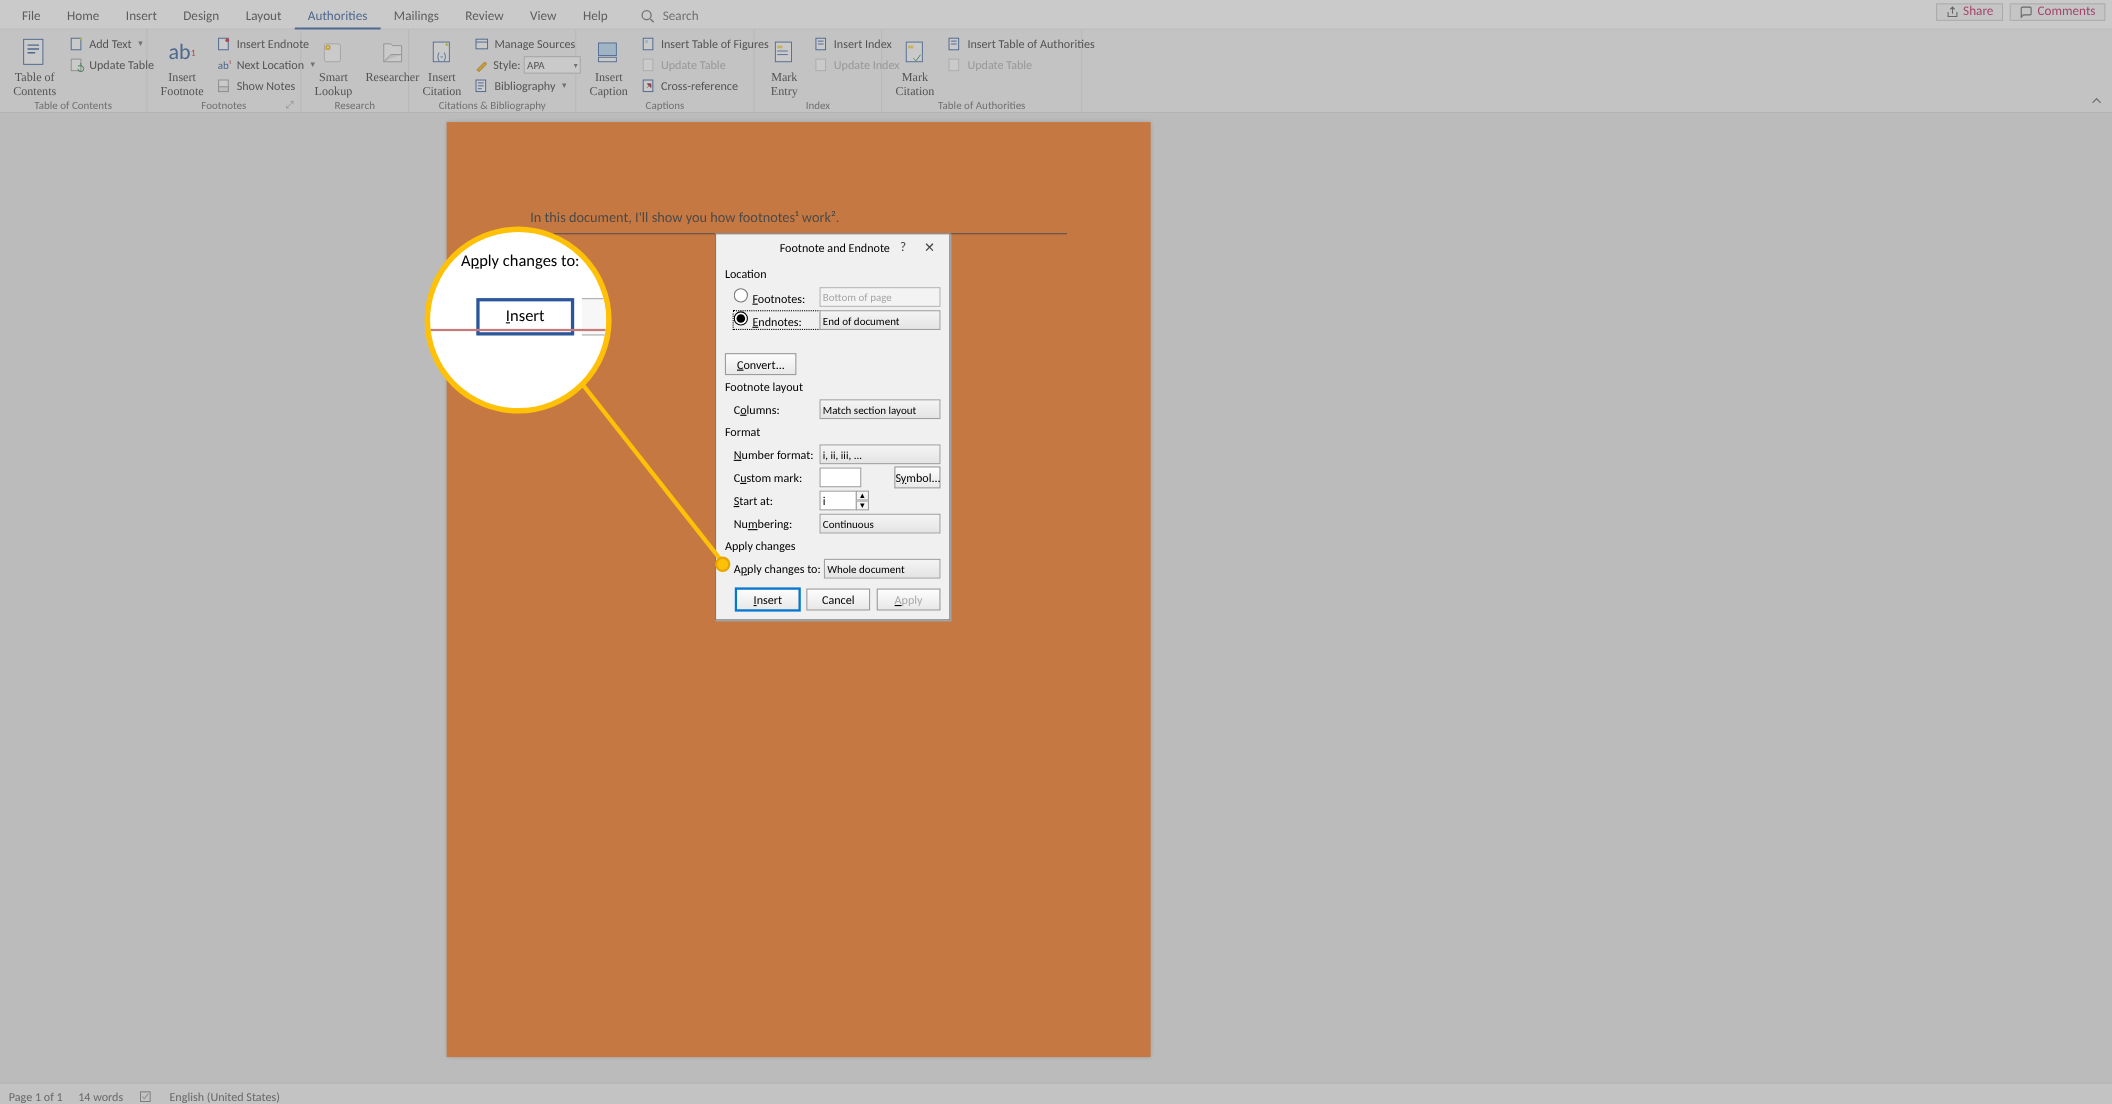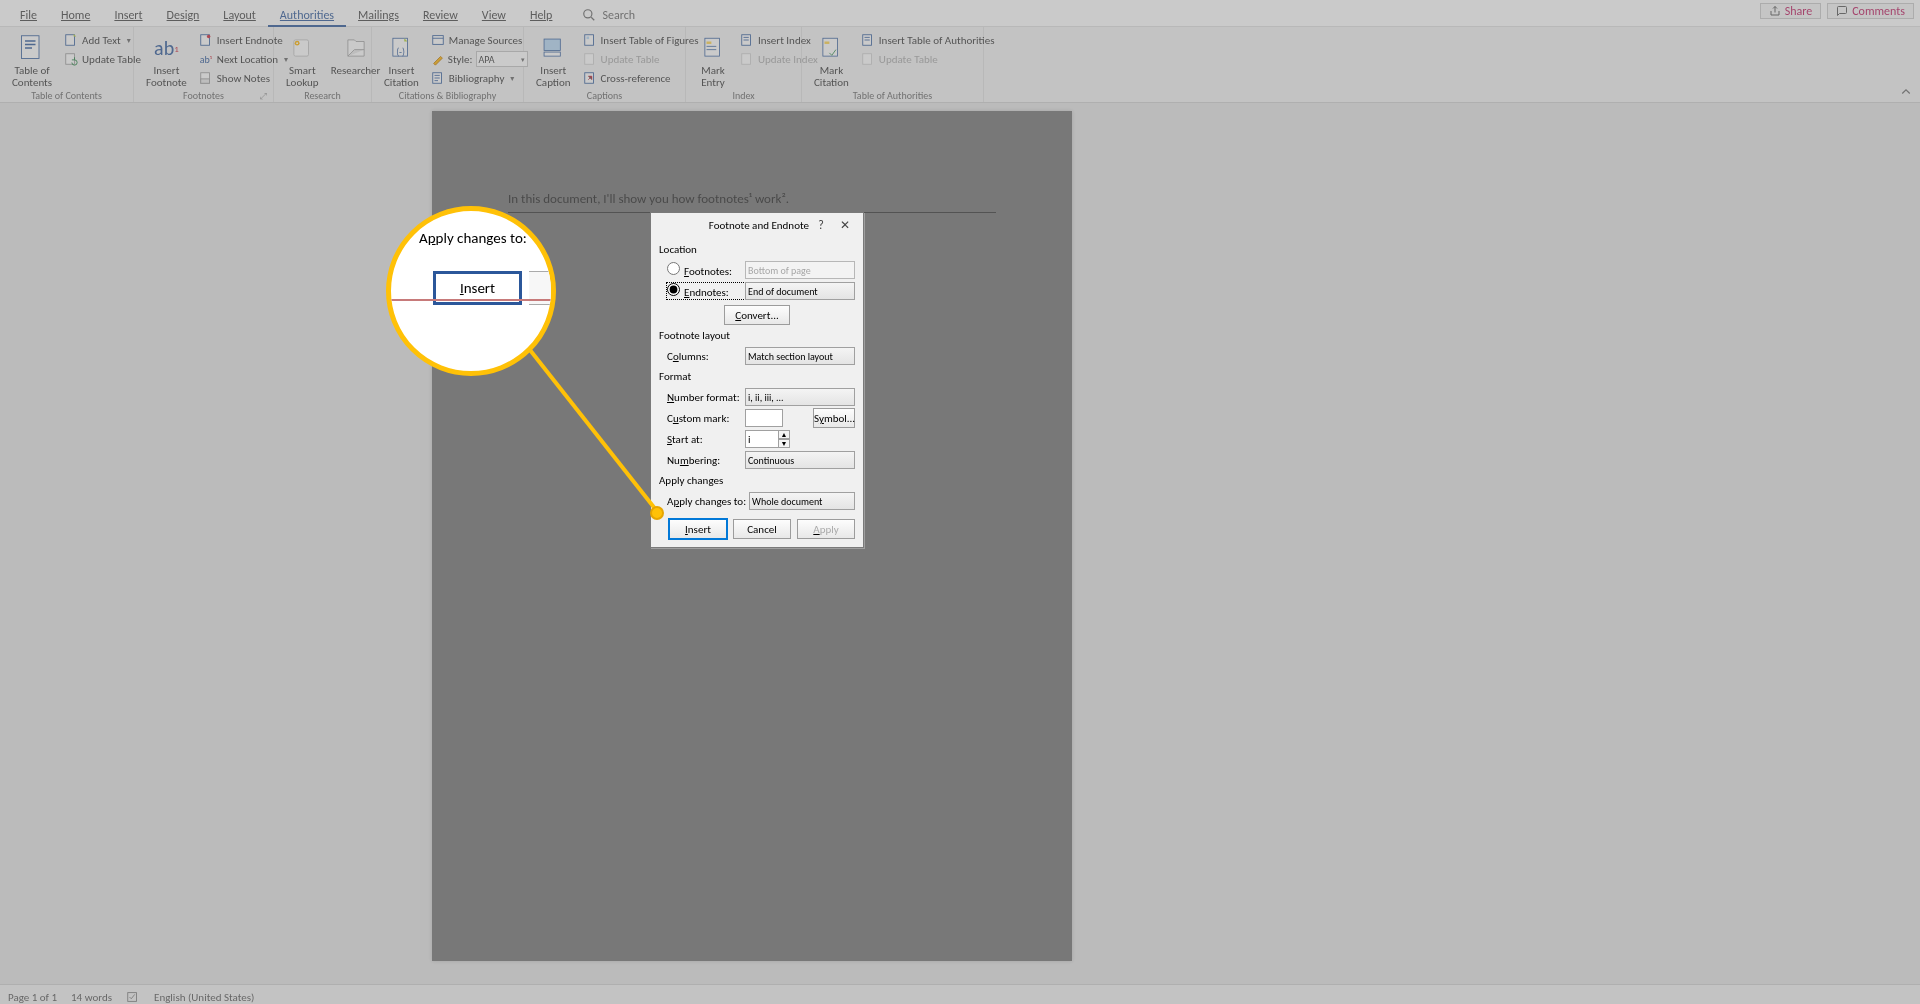--- a/index.html
+++ b/index.html
@@ -1,41 +1,41 @@
 <!DOCTYPE html>
 <html><head>
 <meta charset="utf-8">
 <style>
 * { margin:0; padding:0; box-sizing:border-box; font-family:"Segoe UI","Calibri",sans-serif; user-select:none; }
 body { background:#fff; width:1920px; height:1004px; overflow:hidden; position:relative; }
 .overlay { position:absolute; inset:0; background:rgba(128,128,128,0.42); z-index:50; }
 .topbar { height:3px; background:#fff; }
 .menubar { display:flex; align-items:center; height:24px; background:#fff; font-size:12px; color:#444; border-bottom:1px solid #e1e1e1; padding-left:8px; position:relative; }
-.menubar .tab { padding:0 12px; height:24px; line-height:24px; cursor:pointer;text-decoration:underline; }
+.menubar .tab { padding:0 12px; height:24px; line-height:24px; cursor:pointer; }
 .menubar .tab.active { color:#2b579a; border-bottom:2px solid #2b579a; font-weight:500; }
 .menubar .search { display:flex; align-items:center; gap:6px; margin-left:18px; color:#666; }
 .menubar .right { position:absolute; right:6px; top:0; display:flex; gap:6px; }
 .menubar .right .btn { display:flex; align-items:center; gap:4px; padding:0 8px; border:1px solid #ccc; background:#f7f7f7; font-size:12px; color:#be185d; cursor:pointer; }
 .ribbon { display:flex; background:#f3f3f3; height:76px; border-bottom:1px solid #d0d0d0; position:relative; }
 .group { display:flex; flex-direction:column; border-right:1px solid #e0e0e0; padding:2px 6px 0 6px; }
 .group-body { display:flex; flex:1; align-items:flex-start; }
 .group-label { font-size:10px; color:#666; text-align:center; height:14px; line-height:14px; position:relative; }
 .group-label .launcher { position:absolute; right:0; bottom:0; font-size:9px; color:#888; cursor:pointer; }
 .bigbtn { display:flex; flex-direction:column; align-items:center; justify-content:flex-start; padding:4px 6px 0 6px; cursor:pointer; font-size:11px; color:#333; text-align:center; }
 .bigbtn .bigicon { width:30px; height:30px; display:flex; align-items:center; justify-content:center; margin-bottom:2px; }
-.bigbtn .lbl { line-height:12px; }
+.bigbtn .lbl { line-height:12px;font-family:Liberation Serif, serif; }
 .smallstack { display:flex; flex-direction:column; gap:1px; padding:2px 0 0 2px; }
 .smallbtn { display:flex; align-items:center; gap:4px; font-size:11px; color:#333; padding:1px 4px; cursor:pointer; height:18px; white-space:nowrap;}
 .smallbtn.disabled { color:#aaa; }
 .smallbtn .sicon { width:14px; height:14px; display:inline-flex; align-items:center; justify-content:center; }
 .style-row { display:flex; align-items:center; gap:3px; }
 .style-row .combo { border:1px solid #c4c4c4; background:#fff; width:52px; height:16px; font-size:10px; padding:0 2px; display:flex; align-items:center; justify-content:space-between; }
 .collapse { position:absolute; right:8px; bottom:4px; font-size:11px; color:#666; cursor:pointer; }
 .docarea { position:absolute; top:103px; left:0; right:0; bottom:20px; background:#e6e6e6; }
-.page { position:absolute; left:432px; top:8px; width:640px; height:850px; background:#737373; box-shadow:0 0 4px rgba(0,0,0,0.2); padding:80px 76px; font-family:"Calibri",sans-serif; }
+.page { position:absolute; left:406px; top:8px; width:640px; height:850px; background:#f97316; box-shadow:0 0 4px rgba(0,0,0,0.2); padding:80px 76px; font-family:"Calibri",sans-serif; }
 .page p { font-size:13px; color:#222; }
 .page .hr { border-top:1px solid #333; margin-top:6px; width:100%; }
 .statusbar { position:absolute; bottom:0; left:0; right:0; height:20px; background:#f3f3f3; border-top:1px solid #d0d0d0; display:flex; align-items:flex-end; font-size:11px; color:#555; padding:0 8px; gap:14px; }
 .statusbar .sicon { width:14px; height:14px; display:inline-flex; align-items:center; justify-content:center;}
 
 .dialog { position:absolute; left:650px; top:212px; width:214px; background:#f0f0f0; border:1px solid #7a7a7a; box-shadow:1px 1px 0 #9f9f9f; z-index:100; font-size:11px; color:#000; }
 .dialog .titlebar { display:flex; align-items:center; height:24px; padding:0 6px; font-size:11px; }
 .dialog .titlebar .title { flex:1;text-align:right; }
 .dialog .titlebar .winbtn { width:24px; text-align:center; cursor:pointer; color:#444; font-size:12px; }
 .dialog .body { padding:2px 8px 8px 8px; }
@@ -47,21 +47,21 @@
 .dialog select.disabled { color:#888; background:#f5f5f5; }
 .dialog input[type=text] { width:38px; height:18px; border:1px solid #a0a0a0; font-size:11px; padding:0 2px; }
 .dialog .spin { width:34px; height:18px; border:1px solid #a0a0a0; background:#fff; font-size:11px; padding:0 2px; display:inline-flex; align-items:center; }
 .dialog .spin-arrows { display:inline-flex; flex-direction:column; margin-left:-1px; }
 .dialog .spin-arrows span { width:12px; height:9px; border:1px solid #a0a0a0; font-size:7px; line-height:7px; text-align:center; background:#f4f4f4; cursor:pointer; }
 .dialog .btn { height:20px; border:1px solid #9c9c9c; background:linear-gradient(#fdfdfd,#e8e8e8); font-size:11px; padding:0 10px; cursor:pointer; }
 .dialog .btn.disabled { color:#aaa; }
 .dialog .btn.primary { outline:2px solid #0178d7; outline-offset:-1px; }
 .dialog .btnrow { display:flex; justify-content:flex-end; gap:6px; margin-top:8px; }
 .dialog input[type=radio] { margin-right:4px; accent-color:#000; }
-.dialog .right-align { display:flex; justify-content:center; margin:4px 0 2px 0; }
+.dialog .right-align { display:flex; justify-content:flex-start; margin:20px 0 2px 0; }
 
 .circle { position:absolute; left:386px; top:206px; width:170px; height:170px; border-radius:50%; border:5px solid #ffc107; background:#fff; z-index:120; overflow:hidden; }
 .circle-inner { position:relative; width:100%; height:100%; padding:18px 14px 0 28px; }
 .circle-inner .ct { font-size:15px; color:#000; font-weight:500; }
 .circle-inner .sep { position:absolute; left:0; right:0; top:88px; border-top:2px solid #c77a7a; }
 .circle-inner .zbtn { position:absolute; left:42px; top:60px; width:89px; height:34px; border:3px solid #2b579a; background:#fff; color:#000; font-size:15px; display:flex; align-items:center; justify-content:center; }
 .circle-inner .zbtn2 { position:absolute; left:138px; top:60px; width:40px; height:34px; border:1px solid #aaa; border-left:none; background:#f7f7f7; }
 .dot { position:absolute; left:650px; top:506px; width:14px; height:14px; border-radius:50%; background:#ffc107; border:2px solid #e6a500; z-index:130; }
 .leader { position:absolute; z-index:110; pointer-events:none; }
 

